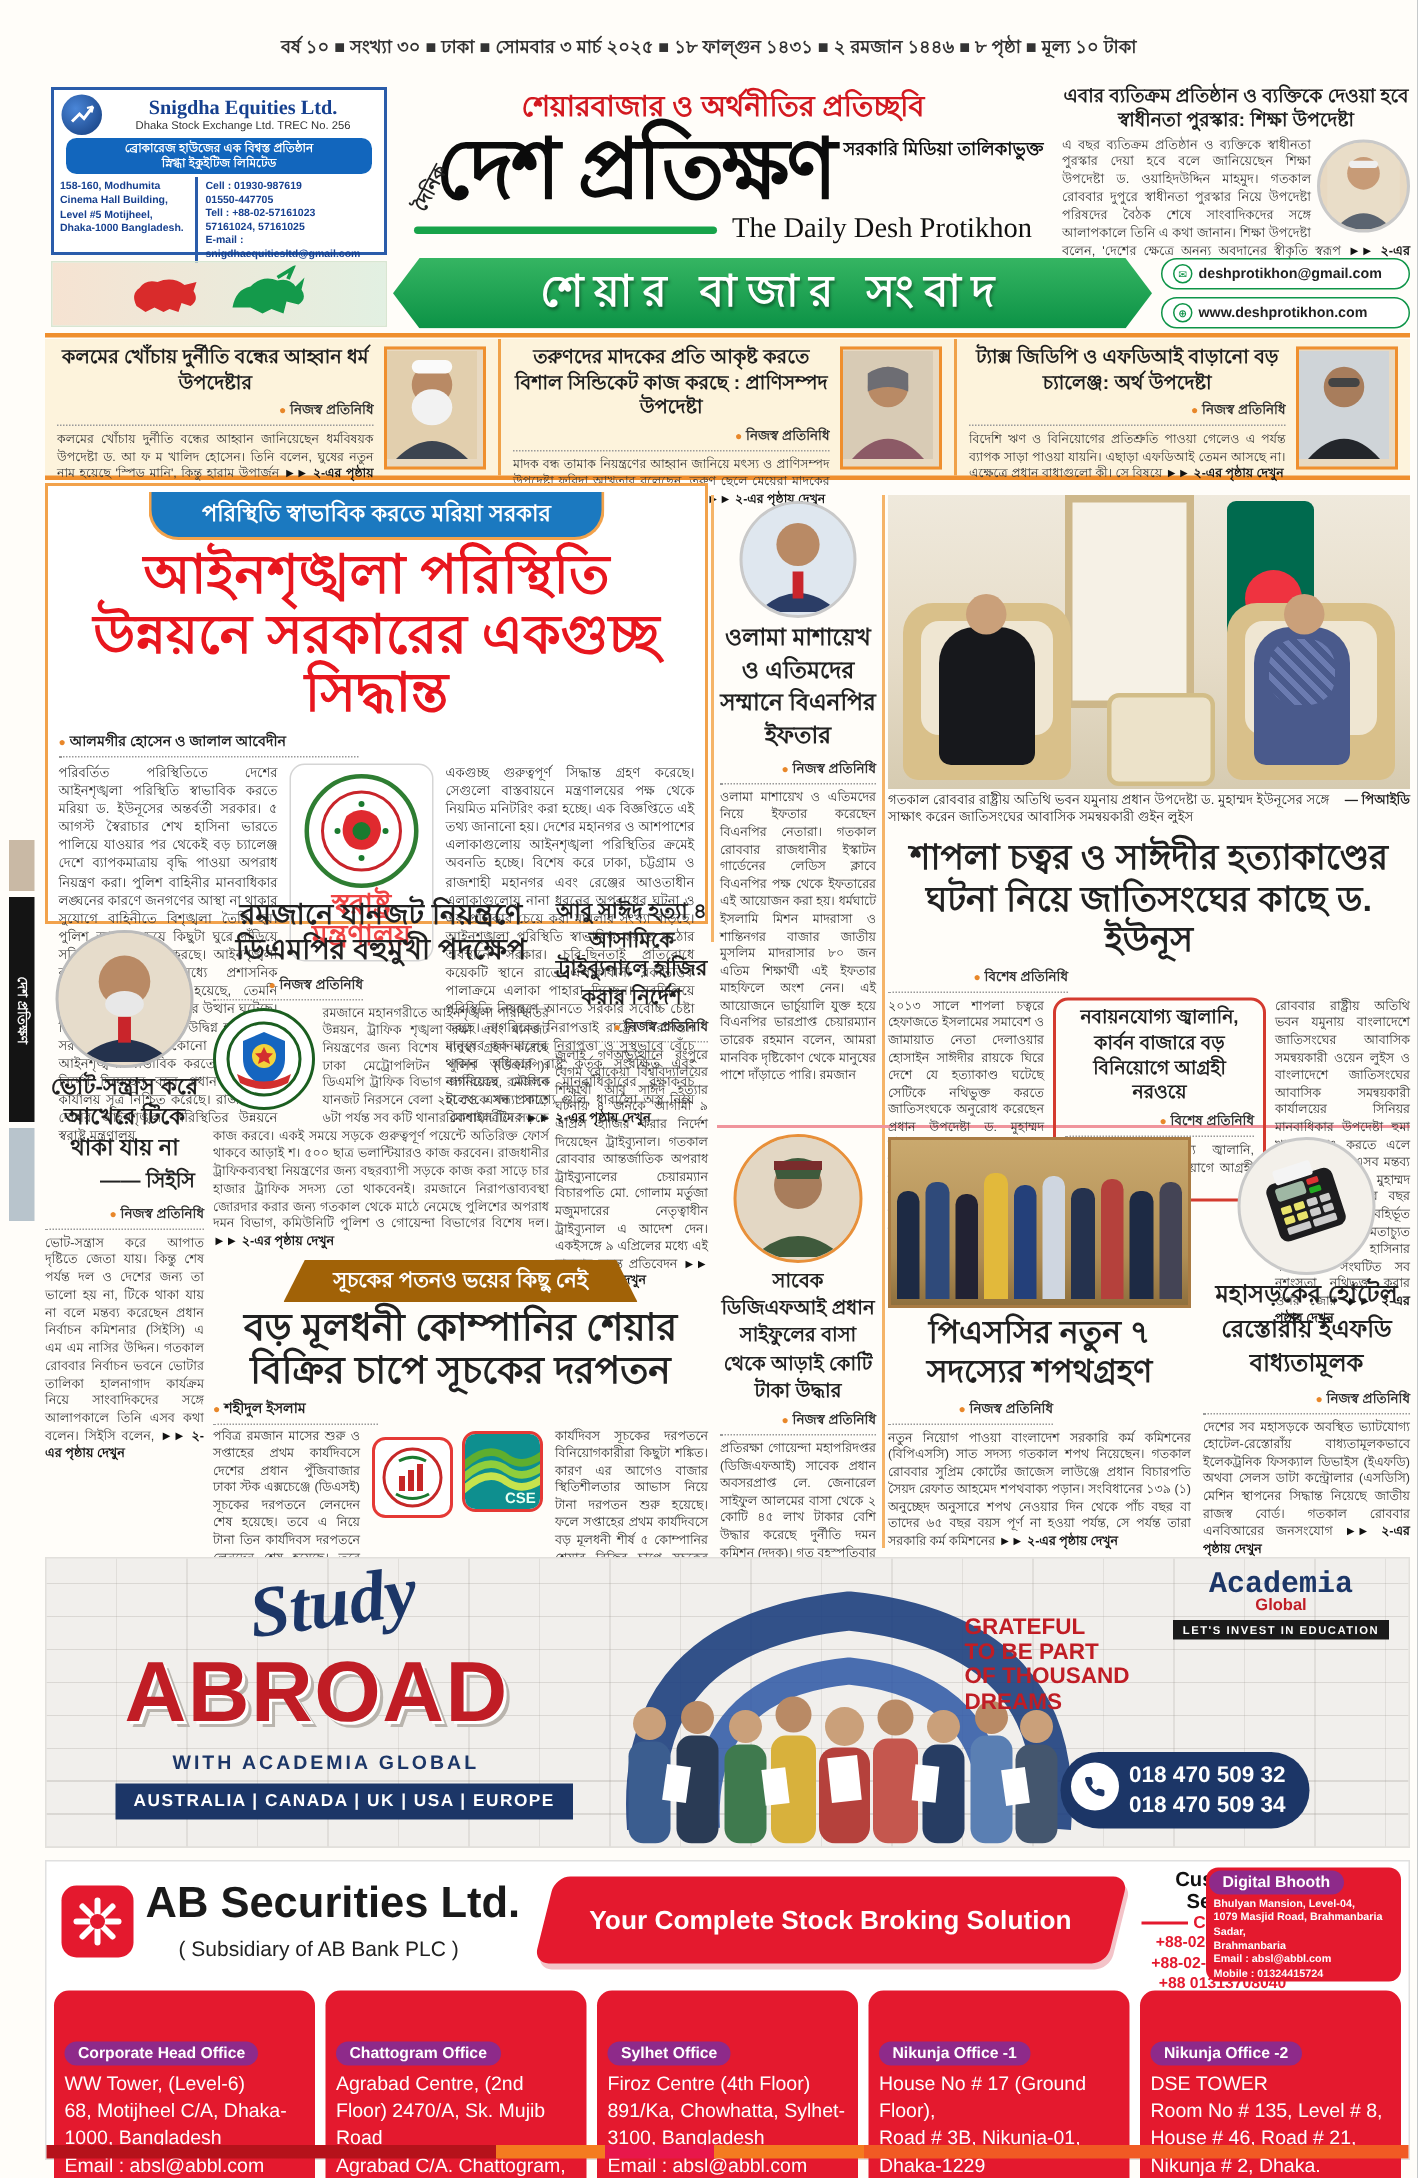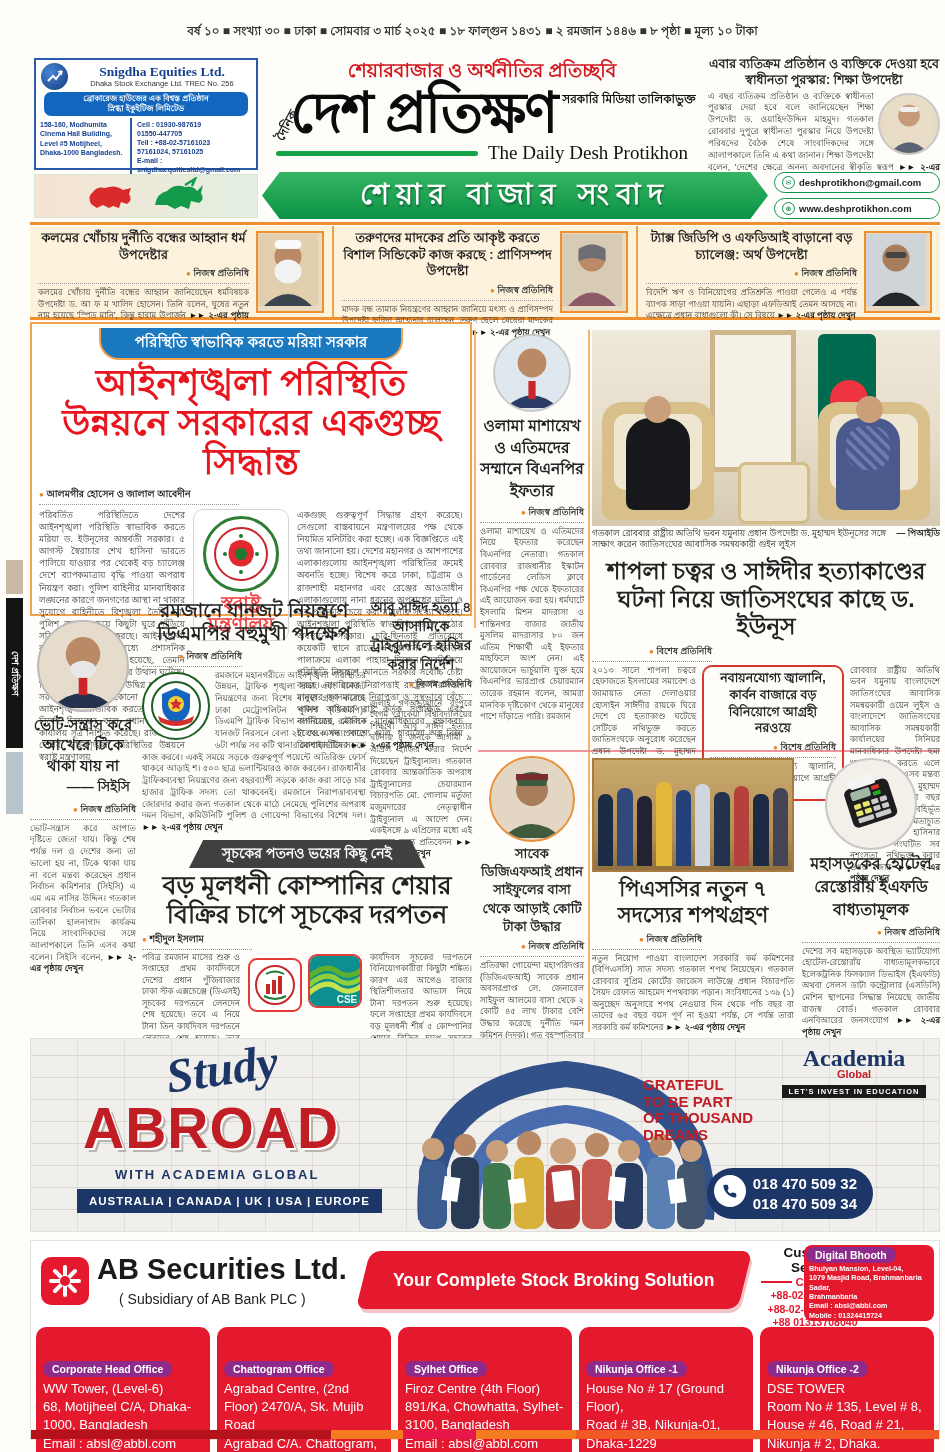--- a/index.html
+++ b/index.html
@@ -113,21 +113,21 @@
   .dmp-h{font-size:19px;font-weight:900;text-align:center;line-height:1.2;}
   .dmp-logo{float:left;width:64px;height:64px;border-radius:50%;border:2px solid #1b5e20;
             margin:2px 5px 2px 0;background:#fff;display:flex;align-items:center;justify-content:center;}
 
   
   .abu{position:absolute;left:370px;top:598px;width:102px;height:240px;}
   .abu-h{font-size:14px;font-weight:bold;text-align:center;line-height:1.35;}
 
   
   .stocks{position:absolute;left:142px;top:840px;width:330px;height:192px;}
-  .stk-kicker{width:236px;margin:0 auto;background:#404040;color:#fff;font-weight:bold;font-size:14px;
+  .stk-kicker{width:236px;margin:0 auto;background:#a16207;color:#fff;font-weight:bold;font-size:14px;
               text-align:center;padding:2px 0;clip-path:polygon(6% 0,94% 0,100% 100%,0 100%);}
   .stk-headline{font-size:25px;font-weight:900;text-align:center;line-height:1.15;margin:3px 0;}
   .stk-byline{font-size:9.5px;font-weight:bold;border-bottom:1px dotted #999;width:110px;padding-bottom:2px;margin-bottom:2px;}
   .stk-grid{display:flex;gap:6px;}
   .stk-colL{width:98px;} .stk-colR{flex:1;}
   .stk-logos{width:118px;text-align:center;}
   .logo-box{width:50px;height:50px;border:2.5px solid #e53935;border-radius:9px;display:inline-flex;
             align-items:center;justify-content:center;margin:2px 1px;background:#fff;overflow:hidden;}
   .cse-inner{width:100%;height:100%;background:#0e8f8f;position:relative;}
   .cse-label{position:absolute;right:3px;bottom:1px;color:#eafff2;font-weight:bold;font-size:10px;}
@@ -193,21 +193,21 @@
   .st-abroad{position:absolute;left:52px;top:56px;font-size:57px;font-weight:900;color:#c01d25;
              letter-spacing:1px;text-shadow:2px 2px 0 #fff,4px 4px 0 #b9b4ad;text-align:center;}
   .st-with{position:absolute;left:84px;top:128px;font-size:13px;font-weight:bold;color:#1c3667;letter-spacing:2px;}
   .st-countries{position:absolute;left:46px;top:150px;background:#1c3667;color:#fff;font-weight:bold;
                 font-size:11.5px;padding:6px 12px;letter-spacing:1px;}
   .st-swirl{position:absolute;left:370px;top:-10px;width:330px;height:200px;}
   .st-people{position:absolute;left:382px;bottom:2px;display:flex;align-items:flex-end;}
   .st-grateful{position:absolute;left:612px;top:38px;color:#c01d25;font-weight:900;font-size:15px;
                line-height:1.1;}
   .st-brand{position:absolute;right:10px;top:6px;text-align:center;width:150px;}
-  .st-brand-name{font-family:Liberation Serif, serif;font-weight:bold;font-size:24px;color:#1c3667;}
+  .st-brand-name{font-family:Liberation Mono, monospace;font-weight:bold;font-size:20px;color:#1c3667;}
   .st-brand-sub{color:#c01d25;font-weight:bold;font-size:11px;margin-top:-4px;}
   .st-brandtag{display:inline-block;background:#1a1a1a;color:#fff;font-size:7.5px;padding:2px 7px;
                font-weight:bold;margin-top:2px;letter-spacing:1px;}
   .st-phone{position:absolute;right:66px;bottom:12px;background:#1c3667;border-radius:26px;
             padding:6px 16px 6px 46px;color:#fff;font-weight:900;font-size:15px;line-height:1.3;}
   .st-phone .ph{position:absolute;left:7px;top:7px;width:32px;height:32px;border-radius:50%;background:#fff;
                 display:flex;align-items:center;justify-content:center;}
 
   
   .ab{position:absolute;left:30px;top:1240px;width:910px;height:200px;background:#fff;border:1px solid #e0e0e0;box-sizing:border-box;}

